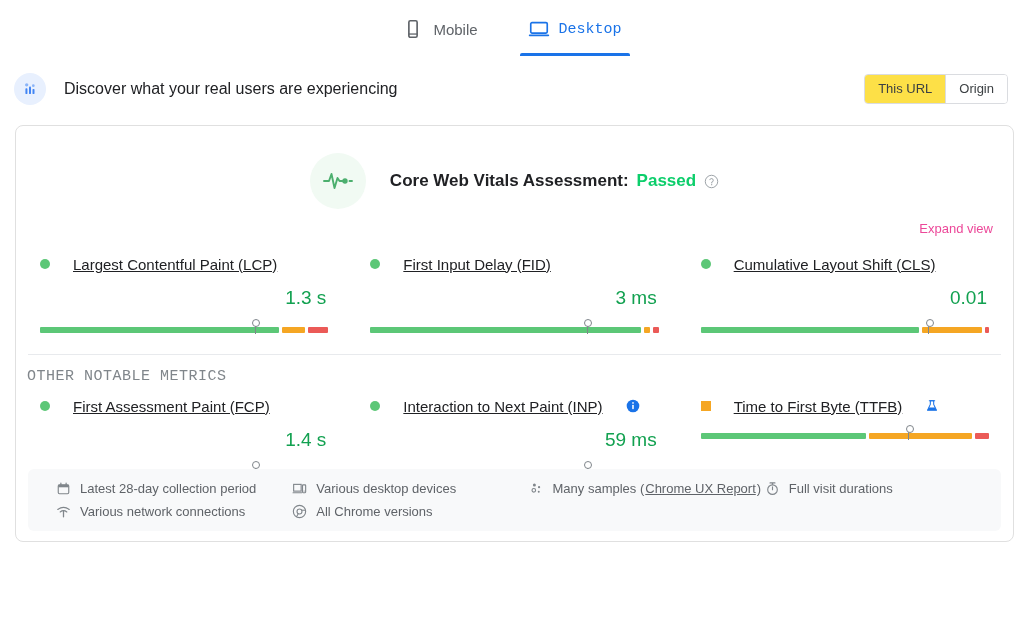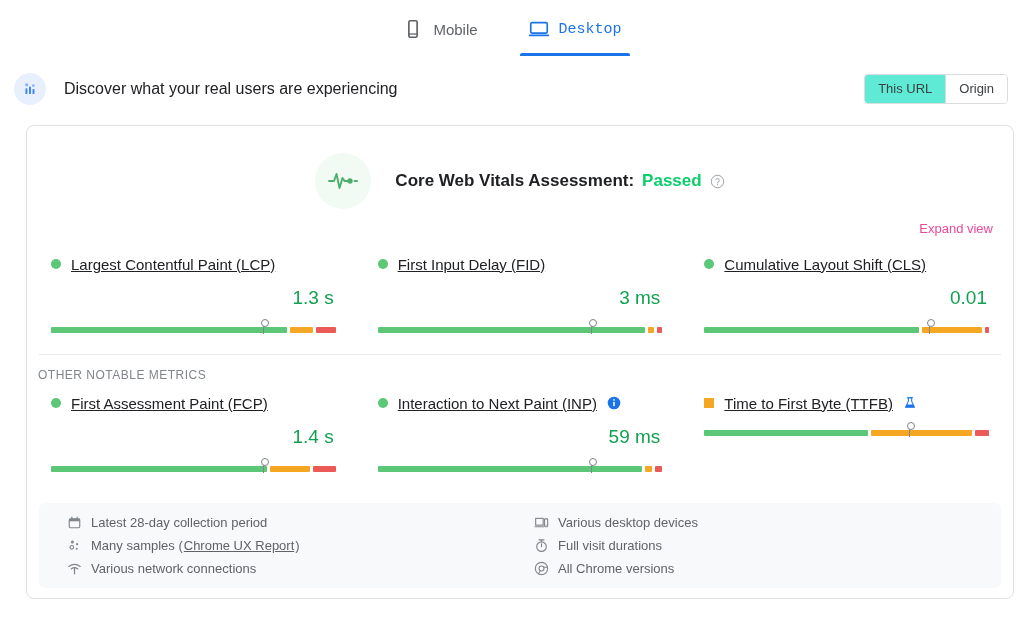--- a/index.html
+++ b/index.html
@@ -70,30 +70,30 @@
     background: #fff;
   }
   .seg > div {
     font-size: 13px;
     padding: 6px 13px;
     color: #3c4043;
     cursor: pointer;
     background: #fff;
     line-height: 16px;
   }
-  .seg > div.sel { background: #5eead4; }
+  .seg > div.sel { background: #fde047; }
   .seg > div + div { border-left: 1px solid #dadce0; }
 
   
   .card {
-    margin: 9px 10px 0 26px;
+    margin: 9px 10px 0 15px;
     border: 1px solid #e0e0e0;
     border-radius: 8px;
     background: #fff;
-    height: 474px;
+    height: 417px;
     position: relative;
   }
 
   .assess {
     display: flex;
     align-items: center;
     justify-content: center;
     gap: 24px;
     padding-top: 27px;
   }
@@ -130,21 +130,21 @@
     display: grid;
     grid-template-columns: 1fr 1fr 1fr;
     column-gap: 42px;
     padding: 16px 24px 0 24px;
   }
   .metrics.second { padding-top: 10px; }
 
   .metric-head {
     display: flex;
     align-items: center;
-    gap: 10px;
+    gap: 23px;
     height: 22px;
   }
   .dot { width: 10px; height: 10px; border-radius: 50%; flex: none; }
   .sq  { width: 10px; height: 10px; flex: none; }
   .metric-name {
     font-size: 15px;
     color: #202124;
     text-decoration: underline;
     cursor: pointer;
     white-space: nowrap;
@@ -192,34 +192,35 @@
     border-radius: 50%;
     background: #fff;
   }
 
   .divider {
     border: 0;
     border-top: 1px solid #e8eaed;
     margin: 20px 12px 0 12px;
   }
   .other-label {
-    font-size: 12px;
+    font-size: 15px;
     letter-spacing: 0.5px;
     color: #80868b;
     padding: 13px 0 0 11px;
+    font-family: Liberation Mono, monospace;
   }
 
   
   .footer {
     position: absolute;
     left: 12px; right: 12px; bottom: 10px;
     background: #f8f9fa;
     border-radius: 6px;
     display: grid;
-    grid-template-columns: 1fr 1fr;
+    grid-template-columns: 1fr 1fr 1fr 1fr;
     padding: 12px 0 12px 28px;
     row-gap: 8px;
   }
   .foot-item {
     display: flex;
     align-items: center;
     gap: 9px;
     font-size: 13px;
     color: #5f6368;
   }

